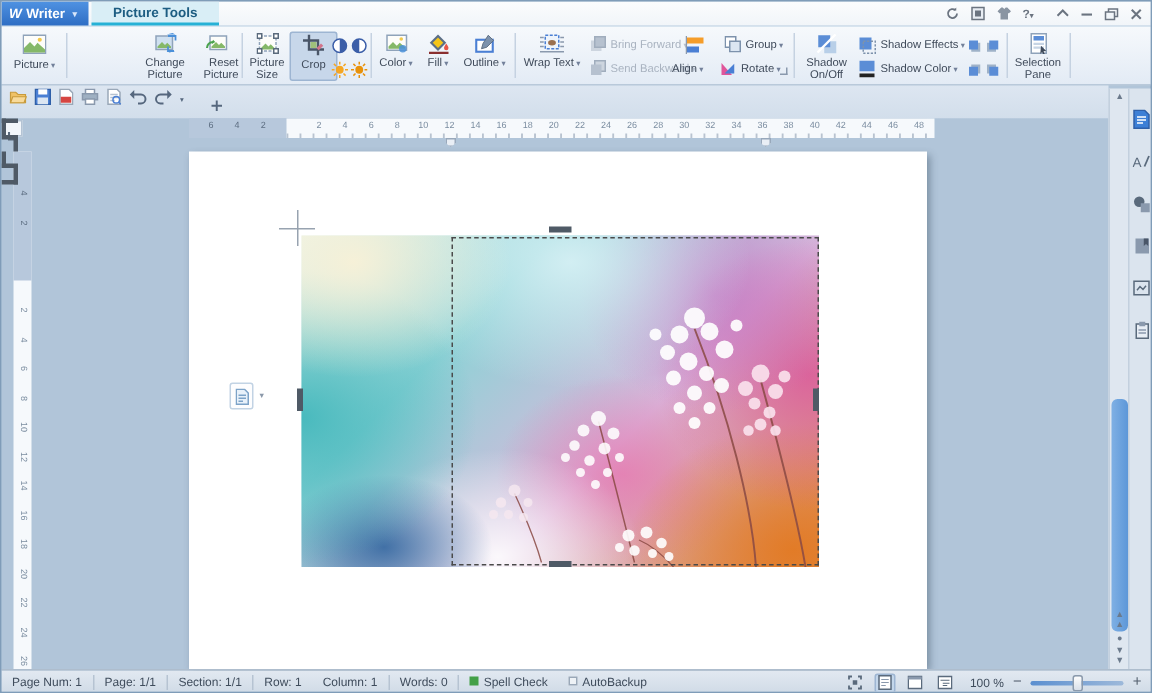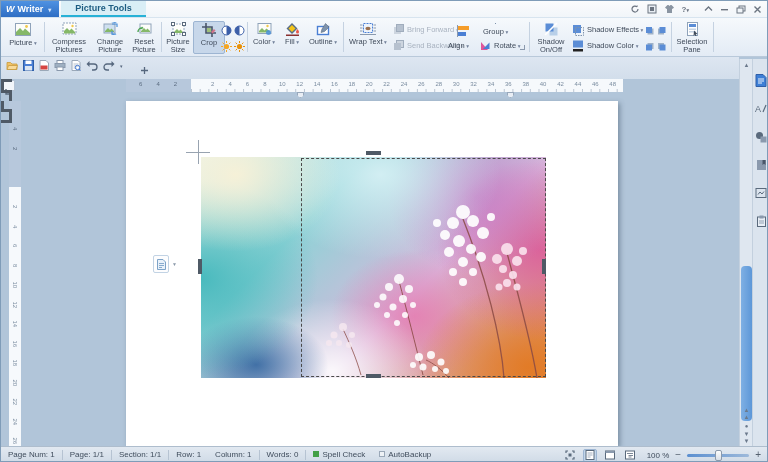--- a/index.html
+++ b/index.html
@@ -171,38 +171,30 @@
     <div class="rbtn" style="left:3px;width:38px;">
       <svg width="16" height="15" viewBox="0 0 16 15">
           <rect x="0.5" y="1.5" width="15" height="12" fill="#fdfdfa" stroke="#8fa3ba"></rect>
           <path d="M1 10l4-4 3 3 2-2.5 5 4.5v2H1z" fill="#85b868"></path>
           <circle cx="11.5" cy="4.5" r="1.4" fill="#f2c94c"></circle>
         </svg>
       <span class="lbl drop">Picture</span>
     </div>
     <div class="vdiv" style="left:43px;"></div>
 
-    <div class="rbtn" style="left:46px;width:44px;">
-      <svg width="15" height="14" viewBox="0 0 15 14">
-          <rect x="1" y="1" width="13" height="11" fill="#fdfdfa" stroke="#8fa3ba" stroke-dasharray="2 1"></rect>
-          <path d="M2 9l3-3 2.5 2.5 2-2 3.5 3.5v1.5H2z" fill="#85b868"></path>
-          <circle cx="10.5" cy="4" r="1.2" fill="#f2c94c"></circle>
-        </svg>
-      <span class="lbl">Compress Pictures</span>
-    </div>
     <div class="rbtn" style="left:91px;width:36px;">
       <svg width="15" height="14" viewBox="0 0 15 14">
           <rect x="1" y="2" width="11" height="9" fill="#cfe0f0" stroke="#8fa3ba"></rect>
           <path d="M2 9l3-3 2 2 1.5-1.5 2.5 2.5V10H2z" fill="#85b868"></path>
           <path d="M8 1h6l-2-1zM14 1v4M14 12H8l2 1z" fill="#4a90d9"></path>
           <path d="M9 2h5v3M13 12H9v-3" fill="none" stroke="#4a90d9" stroke-width="1.2"></path>
         </svg>
       <span class="lbl">Change Picture</span>
     </div>
-    <div class="rbtn" style="left:128px;width:30px;">
+    <div class="rbtn" style="left:128px;width:30px;text-align:right;">
       <svg width="15" height="14" viewBox="0 0 15 14">
           <rect x="3" y="2" width="11" height="9" fill="#fdfdfa" stroke="#8fa3ba"></rect>
           <path d="M4 9l3-3 2 2 1.5-1.5 2.5 2.5V10H4z" fill="#85b868"></path>
           <path d="M1 10a4 4 0 0 1 4-4" fill="none" stroke="#4aa34e" stroke-width="1.4"></path>
           <path d="M6.5 6 4 7.5 5 4.5z" fill="#4aa34e"></path>
         </svg>
       <span class="lbl">Reset Picture</span>
     </div>
     <div class="vdiv" style="left:160px;"></div>
 
@@ -310,21 +302,21 @@
     <div class="abs" style="left:456px;top:5px;">
       <svg width="13" height="12" viewBox="0 0 13 12">
           <rect x="1" y="1" width="11" height="4" fill="#f59d2a"></rect>
           <rect x="1" y="7" width="8" height="4" fill="#4a7fd4"></rect>
           <path d="M0.5 0v12" stroke="#8a99ad" stroke-width="1"></path>
         </svg>
     </div>
     <div class="inline-btn" style="left:447px;top:21px;">
       <span class="drop">Align</span>
     </div>
-    <div class="inline-btn" style="left:482px;top:5px;flex-direction:column;">
+    <div class="inline-btn" style="left:482px;top:5px;">
       <svg width="11" height="11" viewBox="0 0 11 11">
           <rect x="0.5" y="0.5" width="7" height="7" fill="#fff" stroke="#7d92ac"></rect>
           <rect x="3.5" y="3.5" width="7" height="7" fill="#dbe6f2" stroke="#7d92ac"></rect>
         </svg>
       <span class="drop">Group</span>
     </div>
     <div class="inline-btn" style="left:479px;top:21px;">
       <svg width="11" height="11" viewBox="0 0 11 11">
           <path d="M1 10 1 2 8 10z" fill="#e0559a"></path>
           <path d="M3 9 9.5 2.5 9.5 9z" fill="#4a7fd4"></path>

